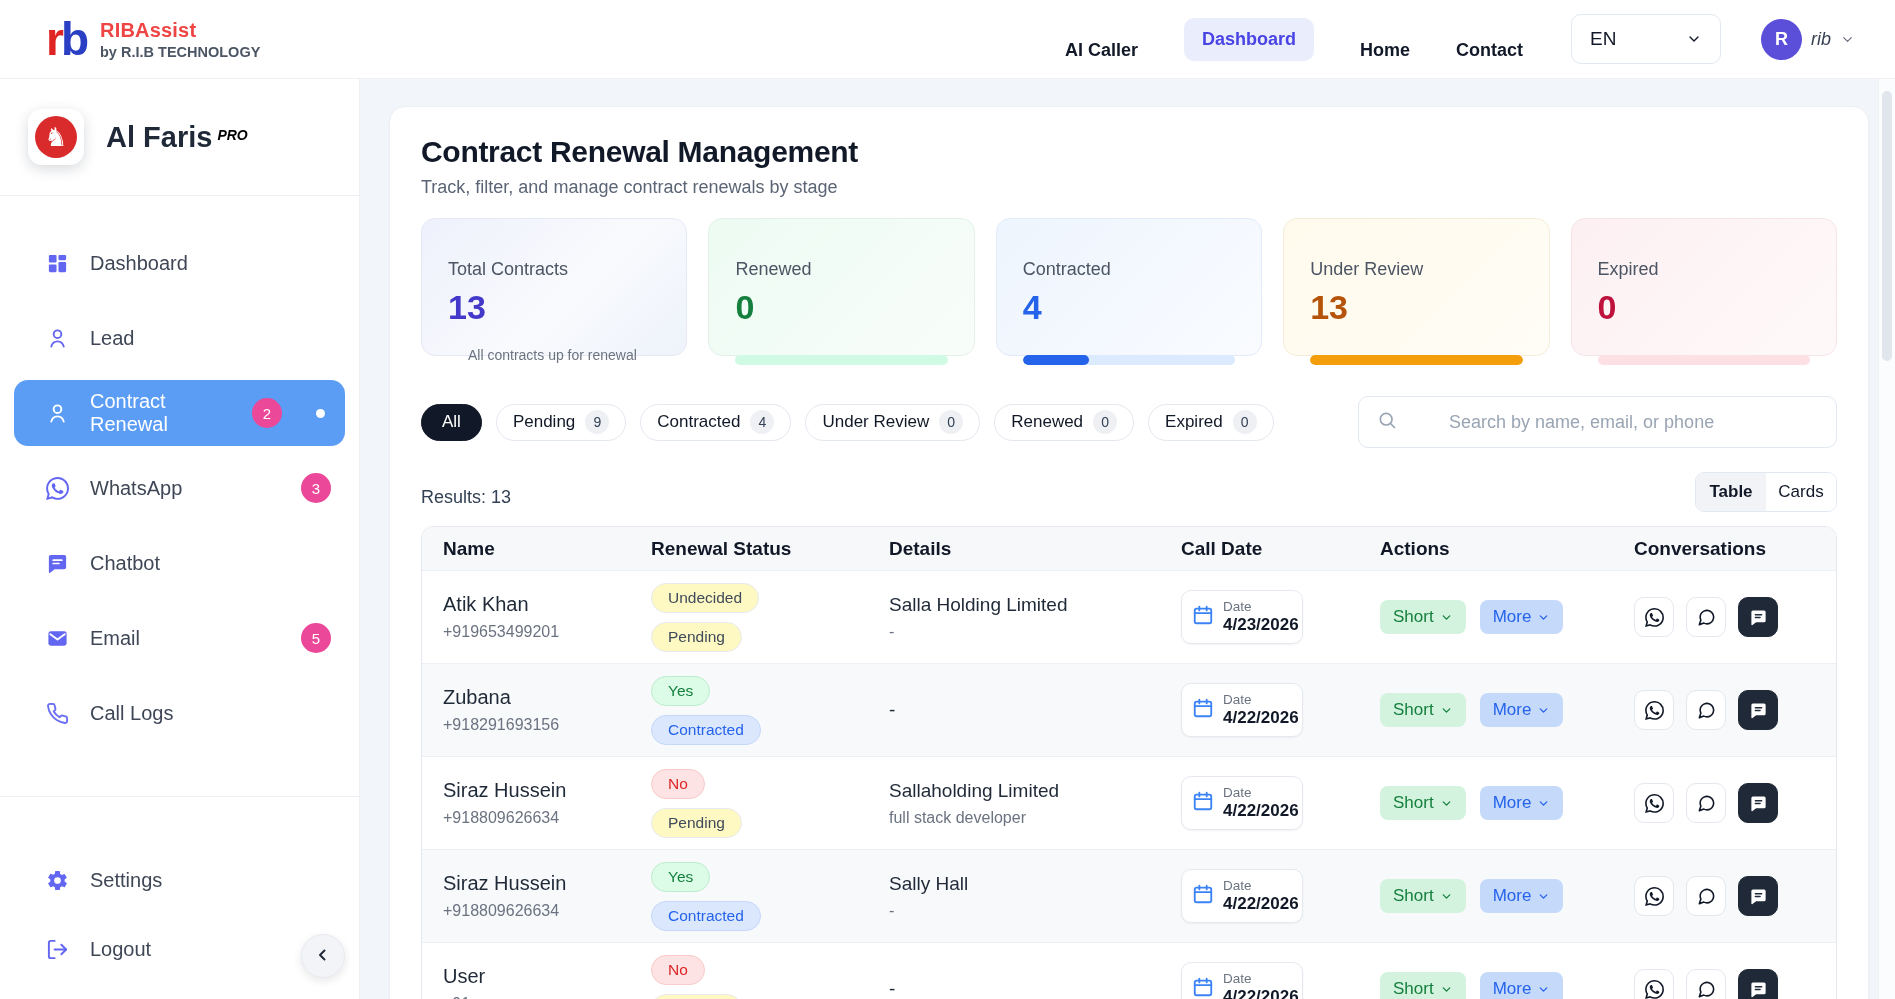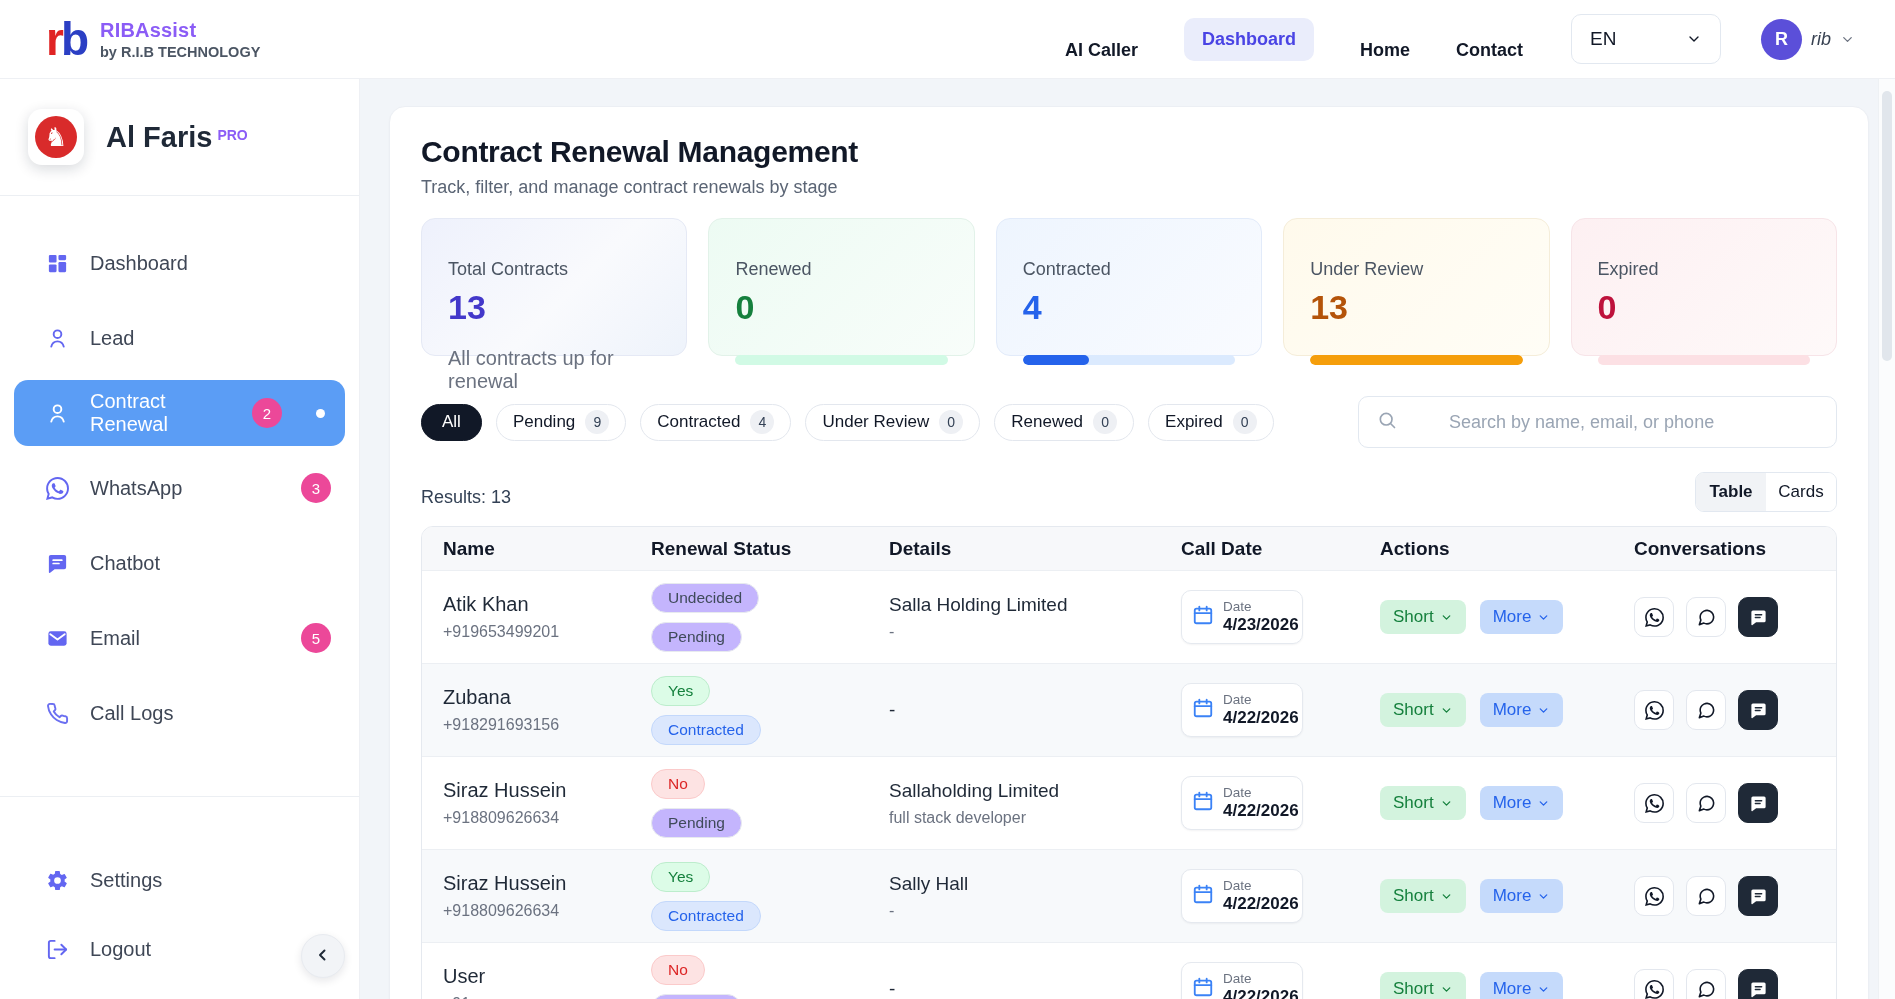--- a/index.html
+++ b/index.html
@@ -6,21 +6,21 @@
   html,body { width:1895px; height:999px; overflow:hidden; background:#fff;
     font-family:"Liberation Sans","DejaVu Sans",sans-serif; color:#111827; }
 
   
   .topbar { height:79px; display:flex; align-items:center; padding:0 40px 0 46px;
     border-bottom:1px solid #eef0f4; background:#fff; position:relative; z-index:5; }
   .brand { display:flex; align-items:center; gap:14px; }
   .brand-logo { font-weight:800; font-size:46px; letter-spacing:-3px; line-height:1; display:flex; }
   .brand-logo .lr { color:#e02424; }
   .brand-logo .lb { color:#2b3fc4; }
-  .brand-text .bn { font-size:20px; font-weight:800; color:#8b5cf6; letter-spacing:.2px; }
+  .brand-text .bn { font-size:20px; font-weight:800; color:#ef4444; letter-spacing:.2px; }
   .brand-text .bt { font-size:14.5px; font-weight:700; color:#4b5563; margin-top:2px; }
   .topnav { margin-left:auto; display:flex; align-items:flex-end; gap:46px; }
   .navlink { font-size:18px; font-weight:700; color:#111827; cursor:pointer; background:none; border:none;
     font-family:inherit; }
   .navlink.active { color:#4a44e4; background:#eaedfb; padding:11px 18px; border-radius:10px; }
   .lang-select { margin-left:48px; width:150px; height:50px; border:1px solid #e2e8f0; border-radius:10px;
     display:flex; align-items:center; justify-content:space-between; padding:4px 18px; font-size:19px;
     color:#111827; cursor:pointer; background:#fff; }
   .userchip { margin-left:40px; display:flex; align-items:center; gap:9px; cursor:pointer; }
   .avatar { width:41px; height:41px; border-radius:50%; background:#5b4fd9; color:#fff; font-weight:700;
@@ -32,21 +32,21 @@
   .layout { display:flex; height:920px; }
 
   
   .sidebar { width:360px; background:#fff; border-right:1px solid #eef0f4; position:relative; flex:none; }
   .workspace { display:flex; align-items:center; gap:22px; margin:30px 24px 0 28px; }
   .ws-icon { width:56px; height:56px; border-radius:14px; background:#fff;
     box-shadow:0 4px 14px rgba(15,23,42,.16); display:flex; align-items:center; justify-content:center; }
   .horse { width:42px; height:42px; border-radius:50%; background:#d92b2b; color:#fff; font-size:26px;
     display:flex; align-items:center; justify-content:center; }
   .ws-name { font-size:29px; font-weight:700; color:#1f2937; }
-  .ws-plan { font-size:14px; font-weight:700; color:#8b5cf6; vertical-align:super; margin-left:5px; }
+  .ws-plan { font-size:14px; font-weight:700; color:#000000; vertical-align:super; margin-left:5px;font-style:italic; }
   .sdivider { height:1px; background:#eceff3; margin:30px 0 0 0; }
   .menu { margin-top:34px; padding:0 14px; display:flex; flex-direction:column; gap:9px; }
   .mitem { height:66px; display:flex; align-items:center; gap:20px; padding:0 14px 0 30px; border-radius:14px;
     cursor:pointer; background:none; border:none; font-family:inherit; text-align:left; }
   .mitem .micon { width:26px; display:flex; justify-content:center; flex:none; }
   .mitem .mlabel { font-size:20px; color:#3f4756; }
   .mitem.active { background:#5b9df5; }
   .mitem.active .mlabel { color:#fff; font-weight:500; }
   .mbadge { margin-left:auto; width:30px; height:30px; border-radius:50%; background:#ec4899; color:#fff;
     font-size:15px; display:flex; align-items:center; justify-content:center; flex:none; }
@@ -63,21 +63,21 @@
   .scrollthumb { position:absolute; left:3px; top:12px; width:10px; height:270px; border-radius:5px; background:#e1e6ec; }
   .card { background:#fff; border-radius:16px; border:1px solid #eceff4; padding:28px 31px; height:1200px;
     box-shadow:0 1px 2px rgba(15,23,42,.03); }
   .pg-title { font-size:30px; font-weight:800; color:#111827; letter-spacing:-.3px; }
   .pg-sub { font-size:18px; color:#5b6575; margin-top:8px; }
 
   .stats { margin-top:20px; display:grid; grid-template-columns:repeat(5,1fr); gap:21px; }
   .stat { border-radius:14px; height:138px; padding:40px 26px; border:1px solid transparent; }
   .stat .slabel { font-size:18px; color:#4b5563; }
   .stat .svalue { font-size:34px; font-weight:800; margin-top:8px; }
-  .stat .snote { font-size:20px; color:#6b7280; margin-top:20px; }
+  .stat .snote { font-size:14px; color:#6b7280; margin-top:20px;margin-left:20px; }
   .sbar { margin-top:28px; height:10px; border-radius:5px; overflow:hidden; }
   .sfill { height:100%; border-radius:5px; width:0; }
   .stat.s-total { background:linear-gradient(135deg,#eef1fc,#f9fafd 55%,#eef3fb); border-color:#e5e9f5; }
   .stat.s-renewed { background:linear-gradient(135deg,#edfbf3,#f8fdfa); border-color:#e2f2e9; }
   .stat.s-contracted { background:linear-gradient(135deg,#eef5fe,#f9fbff); border-color:#e2ebfa; }
   .stat.s-review { background:linear-gradient(135deg,#fffaec,#fffdf6); border-color:#f5edd9; }
   .stat.s-expired { background:linear-gradient(135deg,#fdf0f2,#fef9f9); border-color:#f7e4e8; }
   .s-total .svalue { color:#4338ca; } .s-renewed .svalue { color:#15803d; }
   .s-contracted .svalue { color:#2563eb; } .s-review .svalue { color:#b45309; }
   .s-expired .svalue { color:#be123c; }
@@ -112,21 +112,21 @@
   .thead, .trow { display:grid; grid-template-columns:208px 238px 292px 199px 254px 1fr; padding:0 21px;
     align-items:center; }
   .thead { background:#f7f8fa; height:43px; }
   .thead .th { font-size:19px; font-weight:800; color:#111827; }
   .trow { height:93px; border-top:1px solid #eceff3; background:#fff; }
   .trow.alt { background:#f7f9fb; }
   .cname { font-size:20px; color:#1f2937; font-weight:500; }
   .cphone { font-size:16px; color:#6b7280; margin-top:7px; }
   .statuscell { display:flex; flex-direction:column; align-items:flex-start; gap:9px; }
   .badge { font-size:15.5px; padding:5px 16px; border-radius:999px; border:1px solid transparent; }
-  .b-gray { background:#c4b5fd; color:#3f4a5a; border-color:#e7eaef; }
+  .b-gray { background:#fef9c3; color:#3f4a5a; border-color:#e7eaef; }
   .b-green { background:#dcfce7; color:#15803d; border-color:#bcedcc; }
   .b-blue { background:#dbe7fd; color:#2563eb; border-color:#c3d8fb; }
   .b-red { background:#fde3e3; color:#dc2626; border-color:#fbcaca; }
   .dcompany { font-size:19px; color:#1f2937; }
   .dsub { font-size:16px; color:#6b7280; margin-top:7px; }
   .datebox { width:122px; border:1px solid #e5e9ef; border-radius:10px; background:#fff; display:flex;
     align-items:center; gap:9px; padding:8px 10px; box-shadow:0 1px 2px rgba(15,23,42,.05); cursor:pointer; }
   .dlabel { font-size:13.5px; color:#6b7280; }
   .dval { font-size:17px; font-weight:800; color:#111827; margin-top:1px; }
   .actcell { display:flex; gap:14px; }

